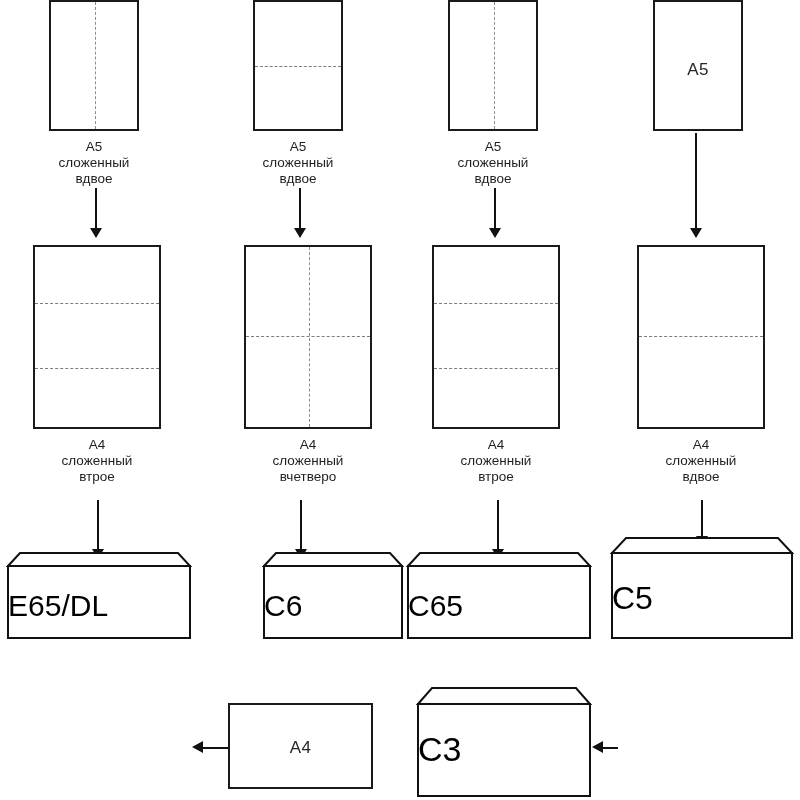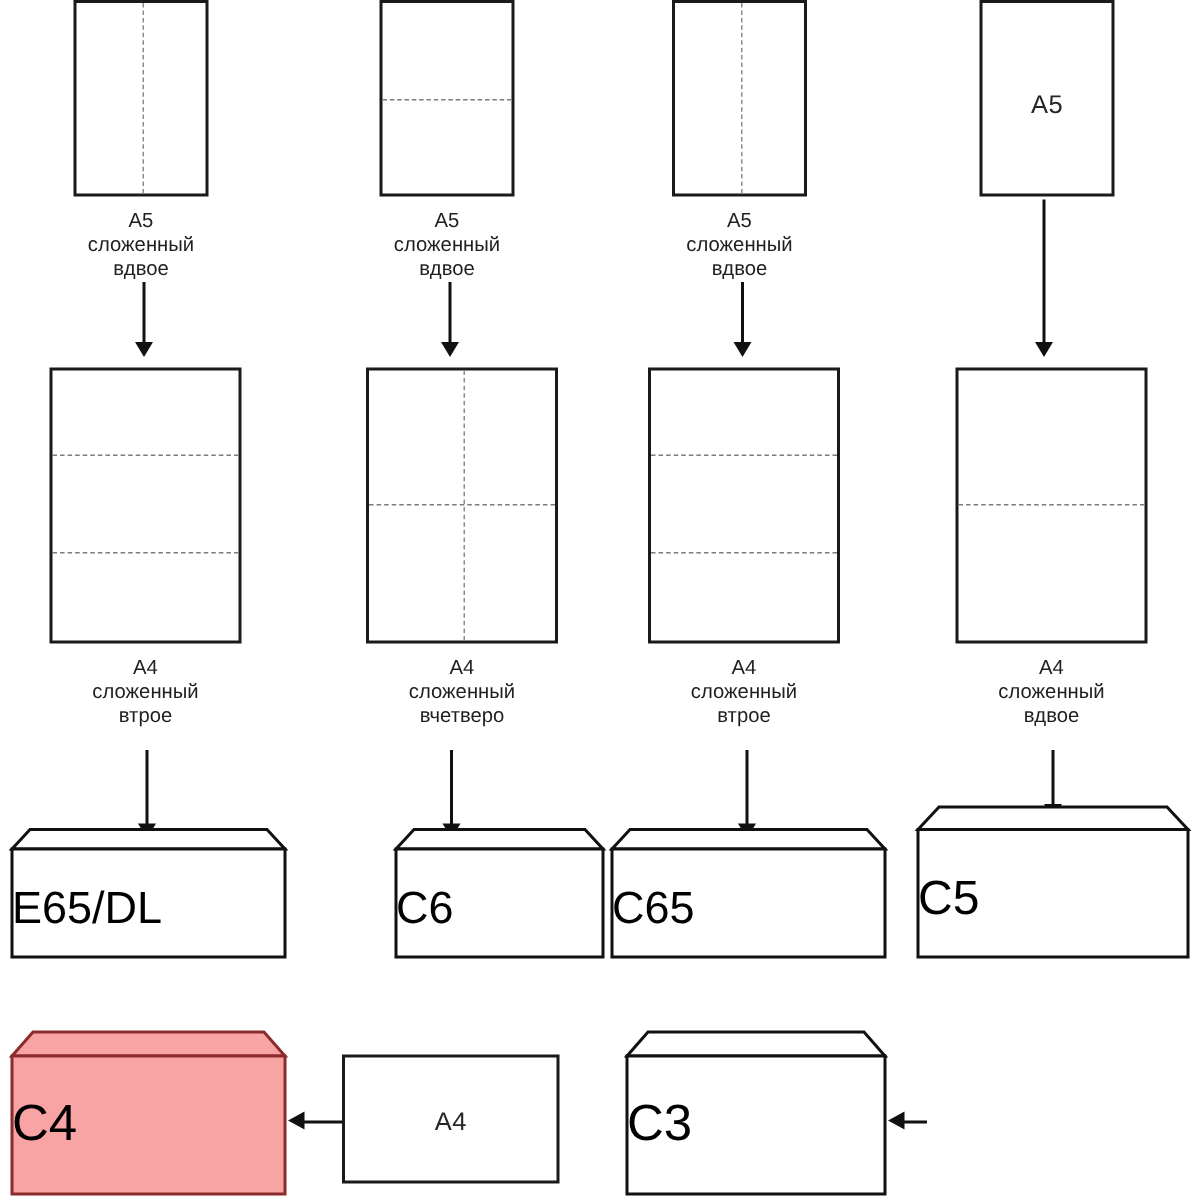--- a/index.html
+++ b/index.html
@@ -240,27 +240,20 @@
   </div>
 
   <div class="envelope" style="left:612px; top:538px; width:180px; height:100px;">
     <svg width="180" height="100" viewBox="0 0 180 100">
       <polygon points="0,15 14,0 166,0 180,15" fill="#ffffff" stroke="#111111" stroke-width="2"></polygon>
       <rect x="0" y="15" width="180" height="85" fill="#ffffff" stroke="#111111" stroke-width="2"></rect>
     </svg>
     <div class="env-label" style="top:42px; font-size:32px;">C5</div>
   </div>
 
-  <div class="envelope" style="left:8px; top:688px; width:182px; height:108px;">
-    <svg width="182" height="108" viewBox="0 0 182 108">
-      <polygon points="0,16 14,0 168,0 182,16" fill="#f9a4a4" stroke="#8c2b2b" stroke-width="2"></polygon>
-      <rect x="0" y="16" width="182" height="92" fill="#f9a4a4" stroke="#8c2b2b" stroke-width="2"></rect>
-    </svg>
-    <div class="env-label" style="top:42px; font-size:34px;">C4</div>
-  </div>
 
   <div class="arrow-left" style="left:192px; top:747px; width:36px;">
     <div class="shaft" style="left:10px; width:26px;"></div>
     <div class="head"></div>
   </div>
 
   <div class="sheet" style="left:228px; top:703px; width:145px; height:86px;">
     <div class="sheet-label-inside" style="top:33px;">A4</div>
   </div>
 

